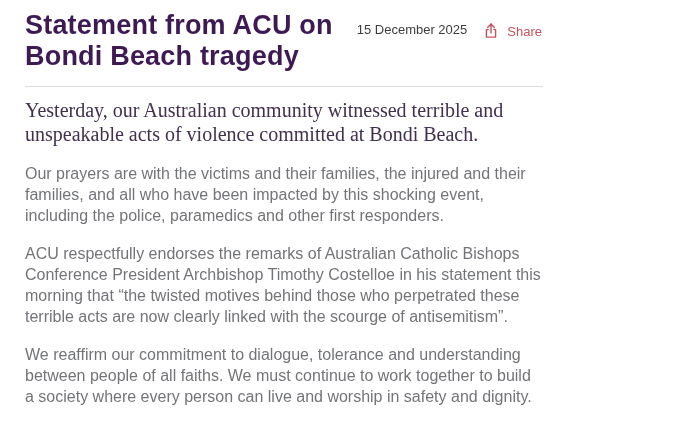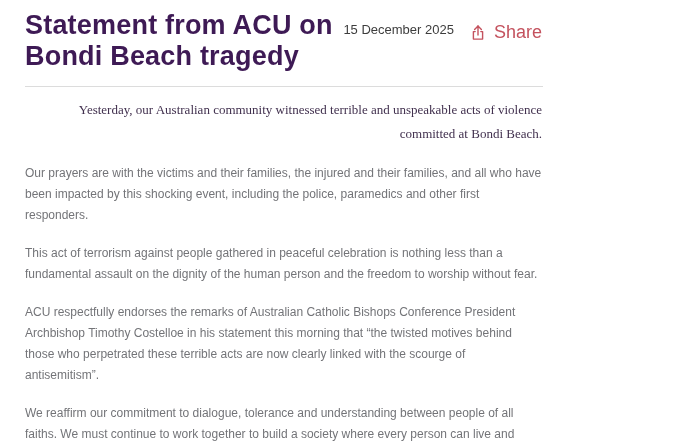--- a/index.html
+++ b/index.html
@@ -53,40 +53,39 @@
     gap: 8px;
     text-decoration: none;
     cursor: pointer;
     color: #c4525e;
   }
   .share-icon {
     display: inline-flex;
     line-height: 0;
   }
   .share-label {
-    font-size: 18px;
+    font-size: 13px;
     color: #c4525e;
   }
   .divider {
     border: none;
     border-top: 1px solid #dcdcdc;
     margin: 14px -1px 0 0;
   }
   .lead {
     margin: 11px 0 0 0;
     font-family: "Liberation Serif", serif;
-    font-size: 13px;
+    font-size: 20px;
     line-height: 24px;
     color: #41304e;
     max-width: 640px;
-    text-align: right;
   }
   .body-para {
     margin: 17px 0 0 0;
-    font-size: 12px;
+    font-size: 16px;
     line-height: 21px;
     color: #737478;
     max-width: 622px;
   }
 </style>
 </head>
 <body>
 
 <div class="page">
 
@@ -109,21 +108,20 @@
     </div>
   </header>
 
   <hr class="divider">
 
   <main>
     <p class="lead">Yesterday, our Australian community witnessed terrible and unspeakable acts of violence committed at Bondi Beach.</p>
 
     <p class="body-para">Our prayers are with the victims and their families, the injured and their families, and all who have been impacted by this shocking event, including the police, paramedics and other first responders.</p>
 
-    <p class="body-para">This act of terrorism against people gathered in peaceful celebration is nothing less than a fundamental assault on the dignity of the human person and the freedom to worship without fear.</p>
 
     <p class="body-para">ACU respectfully endorses the remarks of Australian Catholic Bishops Conference President Archbishop Timothy Costelloe in his statement this morning that “the twisted motives behind those who perpetrated these terrible acts are now clearly linked with the scourge of antisemitism”.</p>
 
 
     <p class="body-para">We reaffirm our commitment to dialogue, tolerance and understanding between people of all faiths. We must continue to work together to build a society where every person can live and worship in safety and dignity.</p>
 
   </main>
 
 </div>
 

